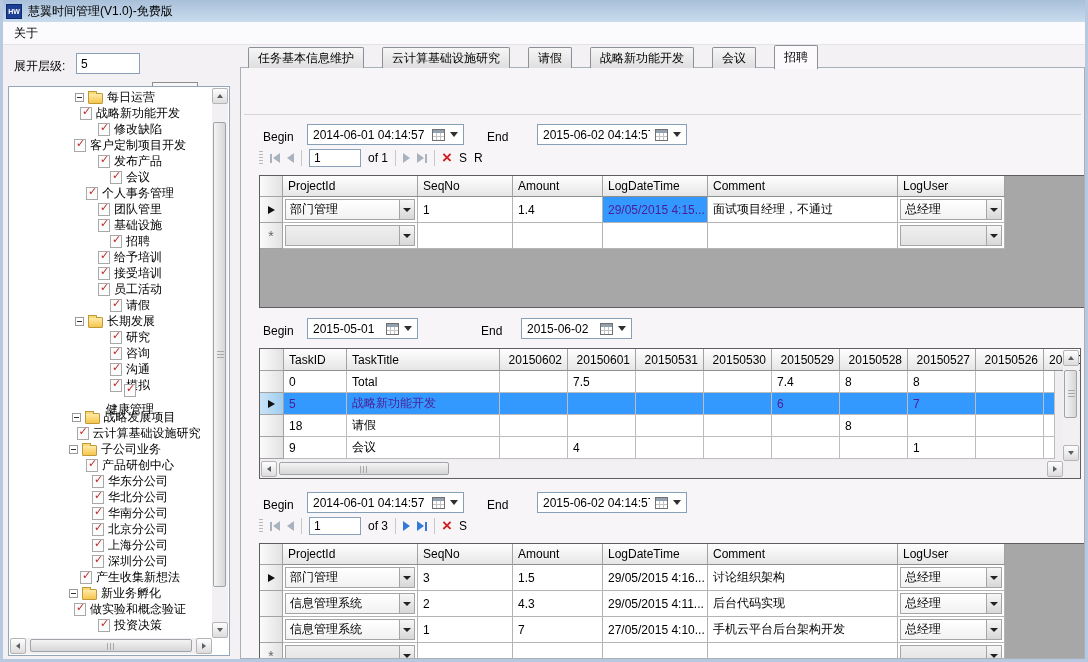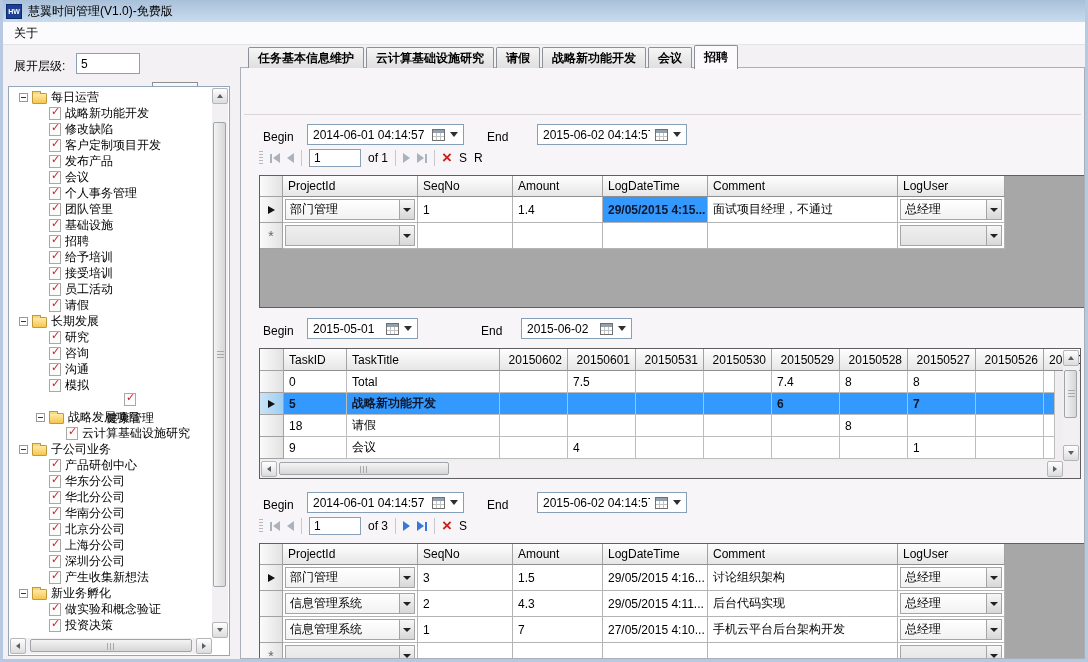--- a/index.html
+++ b/index.html
@@ -19,21 +19,21 @@
   .fld-label{white-space:nowrap;}
   .lbl-expand{position:absolute;left:14px;top:58px;}
   .inp-expand{position:absolute;left:76px;top:53px;width:64px;height:21px;border:1px solid #8aa0b8;
     padding:1px 4px;font:inherit;background:#fff;}
   .btn{background:linear-gradient(#fafafa,#e9e9e9 45%,#d9d9d9 46%,#ececec);
     border:1px solid #8e8e8e;border-radius:0;font:inherit;margin-top:32px;}
   .btn-refresh-cn{position:absolute;left:152px;top:50px;width:46px;height:26px;}
   .tree-box{position:absolute;left:8px;top:86px;width:222px;height:570px;background:#fff;
     border:1px solid #94a7ba;overflow:hidden;}
   .tree-rows{position:absolute;left:2px;top:2px;right:18px;bottom:18px;overflow:hidden;}
-  .tree-row{height:16px;display:flex;align-items:center;gap:4px;white-space:nowrap;}
+  .tree-row{height:16px;display:flex;align-items:center;gap:4px;white-space:nowrap;justify-content:center;}
   .expander{width:9px;height:9px;border:1px solid #9a9a9a;background:#fff;position:relative;flex:0 0 auto;}
   .expander::after{content:"";position:absolute;left:1px;right:1px;top:3px;height:1px;background:#333;}
   .folder-icon{width:15px;height:11px;background:linear-gradient(#ffeaa6,#f6c64d);
     border:1px solid #c09a3a;border-radius:1px;position:relative;flex:0 0 auto;margin-top:2px;}
   .folder-icon::before{content:"";position:absolute;left:-1px;top:-3px;width:7px;height:2px;
     background:#f8d977;border:1px solid #c09a3a;border-bottom:none;}
   .task-icon{width:12px;height:13px;background:#fcfcfc;border:1px solid #a8a8a8;position:relative;flex:0 0 auto;}
   .task-icon::after{content:"✓";position:absolute;left:1px;top:-3px;color:#c3242a;font-size:11px;font-weight:bold;}
   
   .sb-v{position:absolute;top:1px;right:1px;width:16px;bottom:17px;background:#f2f0f2;}
@@ -46,21 +46,21 @@
   .t-rt{width:0;height:0;border-top:3px solid transparent;border-bottom:3px solid transparent;border-left:4px solid #5a5f66;}
   .sb-thumb-v{position:absolute;left:1px;width:13px;background:linear-gradient(to right,#f4f4f4,#d6d6d6);
     border:1px solid #9fa4a9;border-radius:2px;}
   .sb-thumb-v::after{content:"";position:absolute;left:3px;top:50%;margin-top:-4px;width:7px;height:8px;
     background:repeating-linear-gradient(to bottom,#a9a9a9 0 1px,transparent 1px 3px);}
   .sb-thumb-h{position:absolute;top:1px;height:13px;background:linear-gradient(#f4f4f4,#d6d6d6);
     border:1px solid #9fa4a9;border-radius:2px;}
   .sb-thumb-h::after{content:"";position:absolute;top:3px;left:50%;margin-left:-4px;height:7px;width:8px;
     background:repeating-linear-gradient(to right,#a9a9a9 0 1px,transparent 1px 3px);}
   
-  .tabstrip{position:absolute;left:248px;top:44px;height:24px;display:flex;align-items:flex-end;gap:2px;z-index:8;font-weight:bold;}
+  .tabstrip{position:absolute;left:248px;top:44px;height:24px;display:flex;align-items:flex-end;gap:18px;z-index:8;}
   .tab{height:21px;padding:0 9px;background:linear-gradient(#f6f6f6,#dfdfdf);
     border:1px solid #8c9097;border-bottom:none;border-radius:2px 2px 0 0;display:flex;align-items:center;}
   .tab.active{height:24px;background:#fcfafc;margin-bottom:-1px;z-index:9;}
   .tabpage{position:absolute;left:240px;top:67px;width:845px;height:592px;background:#f8f5f8;
     border:1px solid #aab0b8;overflow:hidden;}
   .innertabs{position:absolute;left:8px;top:21px;height:25px;display:flex;align-items:flex-end;gap:2px;z-index:4;}
   .inner-sep{position:absolute;left:3px;right:3px;top:46px;border-top:1px solid #d8d4d8;}
   
   .dtp{position:absolute;height:21px;background:#fff;border:1px solid #86a0b8;display:flex;
     align-items:center;padding:0 5px;gap:5px;}
@@ -90,21 +90,21 @@
     display:flex;align-items:center;padding:0 5px;overflow:hidden;white-space:nowrap;flex:0 0 auto;}
   .g-hcell{background:linear-gradient(#fefefe,#e6e6e6);border-right:1px solid #a2a2a2;
     border-bottom:1px solid #8f8f8f;display:flex;align-items:center;padding:0 5px;
     overflow:hidden;white-space:nowrap;flex:0 0 auto;}
   .g-corner,.g-rowhead{background:linear-gradient(to right,#fbfbfb,#e2e2e2);
     border-right:1px solid #a2a2a2;border-bottom:1px solid #a2a2a2;flex:0 0 auto;
     display:flex;align-items:center;justify-content:center;}
   .g-rowhead.cur{background:linear-gradient(to right,#c9e4f7,#9fcdef);}
   .row-arrow{width:0;height:0;border-top:4px solid transparent;border-bottom:4px solid transparent;border-left:7px solid #111;}
   .new-star{color:#666;font-size:14px;line-height:8px;}
-  .sel{background:#3399ff !important;color:#0f172a;font-weight:bold;}
+  .sel{background:#3399ff !important;color:#4c1d95;}
   .gcombo{display:flex;align-items:stretch;padding:2px;background:#fff;
     border-right:1px solid #b4b4b4;border-bottom:1px solid #b4b4b4;flex:0 0 auto;}
   .gcombo-field{flex:1;border:1px solid #a5a5a5;border-right:none;background:linear-gradient(#fff,#f2f2f2);
     display:flex;align-items:center;padding:0 4px;overflow:hidden;white-space:nowrap;}
   .gcombo-field.empty{background:linear-gradient(#efefef,#e2e2e2);}
   .gcombo-btn{width:16px;border:1px solid #a5a5a5;background:linear-gradient(#f7f7f7,#d7d7d7);
     display:flex;align-items:center;justify-content:center;flex:0 0 auto;}
   .gcombo-btn::after{content:"";border-left:4px solid transparent;border-right:4px solid transparent;border-top:4px solid #222;}
   .pgrid{position:absolute;background:#f0eef0;border:1px solid #5f5f5f;overflow:hidden;}
   .p-row{display:flex;height:22px;}

